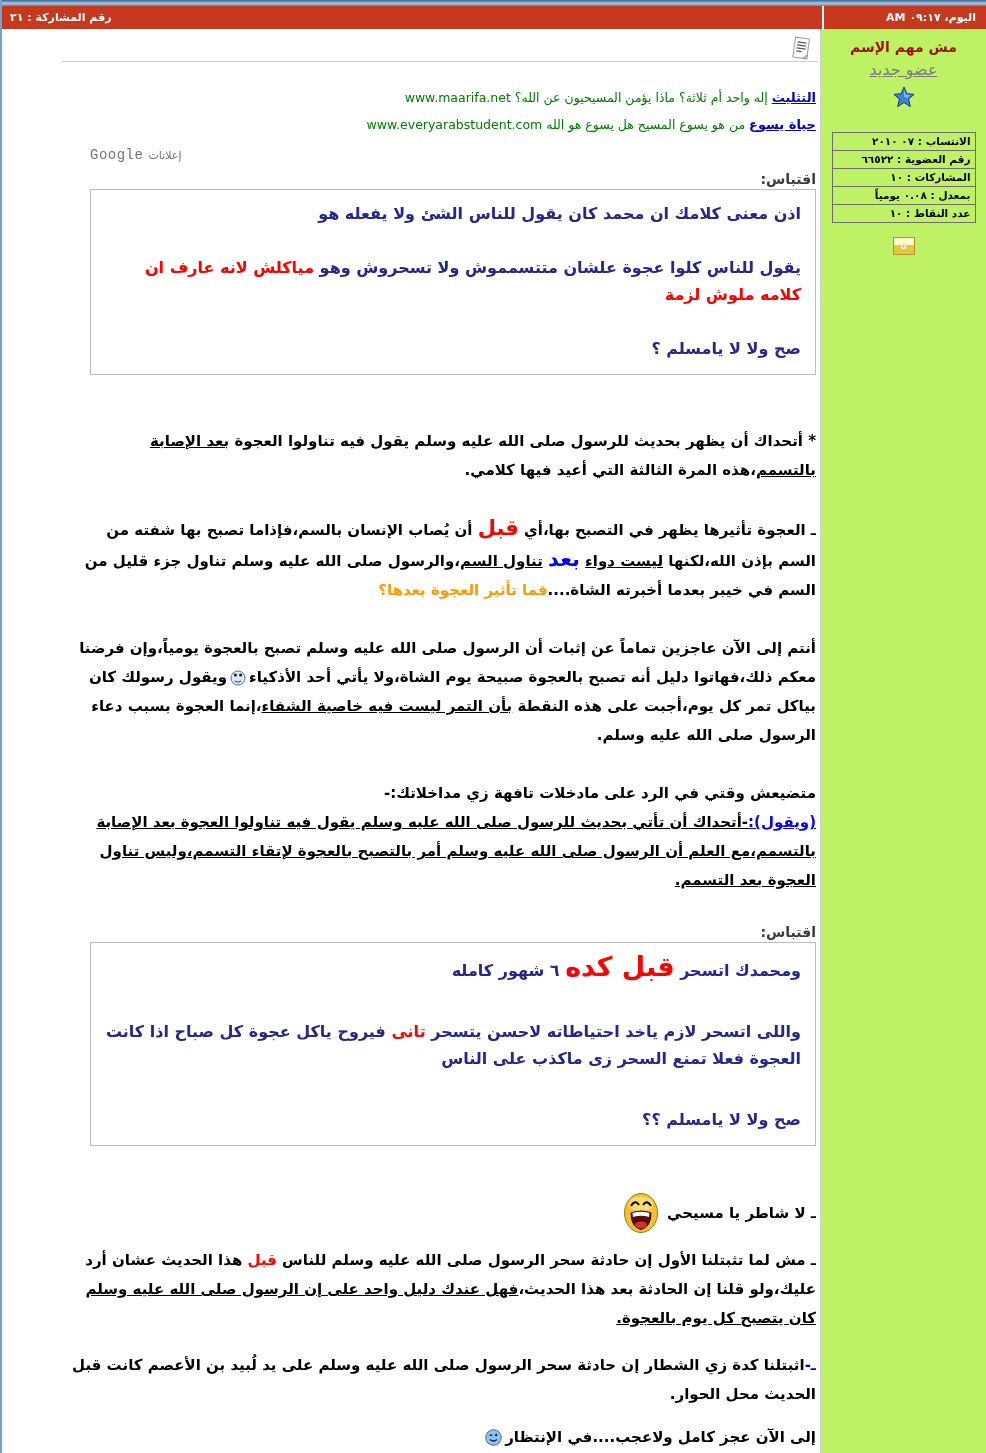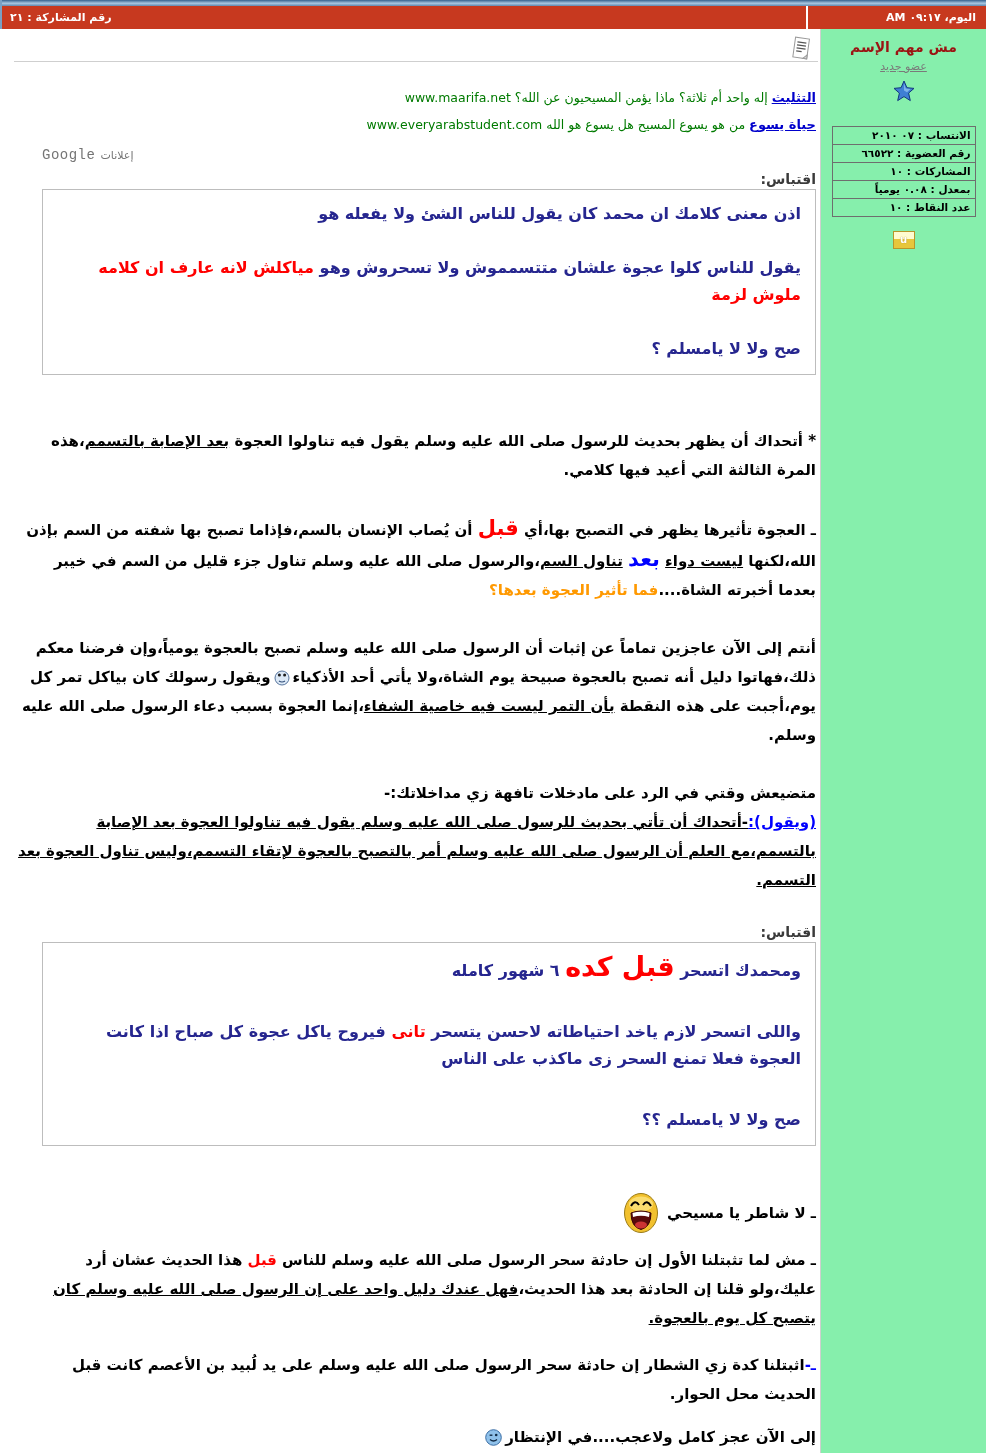--- a/index.html
+++ b/index.html
@@ -1,34 +1,34 @@
 <!DOCTYPE html>
 <html lang="ar" dir="rtl"><head>
 <meta charset="utf-8">
 <style>
   html,body{margin:0;padding:0;}
   body{width:986px;height:1453px;overflow:hidden;background:#fff;
        font-family:"DejaVu Sans",sans-serif;}
   .top-strip{height:6px;background:linear-gradient(#35628f,#a9c7e1 55%,#5e87ae);}
   .header-bar{display:flex;height:23px;background:#c7391f;color:#fff;
               font-size:11px;font-weight:bold;align-items:center;}
-  .time-cell{width:180px;border-left:2px solid #fff;text-align:right;
+  .time-cell{width:164px;border-left:2px solid #fff;text-align:right;
              padding-left:8px;padding-right:10px;box-sizing:border-box;height:100%;
              display:flex;align-items:center;justify-content:flex-start;}
   .num-cell{flex:1;text-align:left;padding-left:10px;height:100%;
             display:flex;align-items:center;justify-content:flex-end;}
   .columns{display:flex;height:1424px;}
   .sidebar{width:166px;box-sizing:border-box;border-left:1px solid #cfcfcf;
-           background:#86efac;text-align:center;}
-  .main{flex:1;position:relative;box-sizing:border-box;padding:0 4px 0 16px;background:#fff;}
+           background:#bef264;text-align:center;}
+  .main{flex:1;position:relative;box-sizing:border-box;padding:0 4px 0 16px;background:#fff;margin-left:48px;}
   .left-edge{position:absolute;left:0;top:0;width:2px;height:1453px;background:#7aa0c4;}
 
   
   .username{margin-top:10px;font-size:14px;font-weight:bold;color:#9b1313;cursor:pointer;}
-  .usertitle{margin-top:5px;font-size:11px;color:#7a7a7a;text-decoration:underline;}
+  .usertitle{margin-top:5px;font-size:16px;color:#7a7a7a;text-decoration:underline;}
   .star{margin-top:7px;}
   .stats{width:142px;margin:20px auto 0;border:1px solid #6e6e6e;border-collapse:collapse;}
   .stats div{border-bottom:1px solid #6e6e6e;font-size:10.5px;font-weight:bold;color:#000;
              text-align:right;padding:2px 4px 2px 2px;line-height:13px;}
   .stats div:last-child{border-bottom:none;}
   .status-icon{width:20px;height:16px;margin:14px auto 0;border:1px solid #b8952a;
                background:linear-gradient(#fffbd0 0 42%,#e7c63b 42%);
                font-size:10px;font-weight:bold;color:#fff;line-height:15px;
                text-align:center;cursor:pointer;text-shadow:0 0 1px #a98614;}
 

